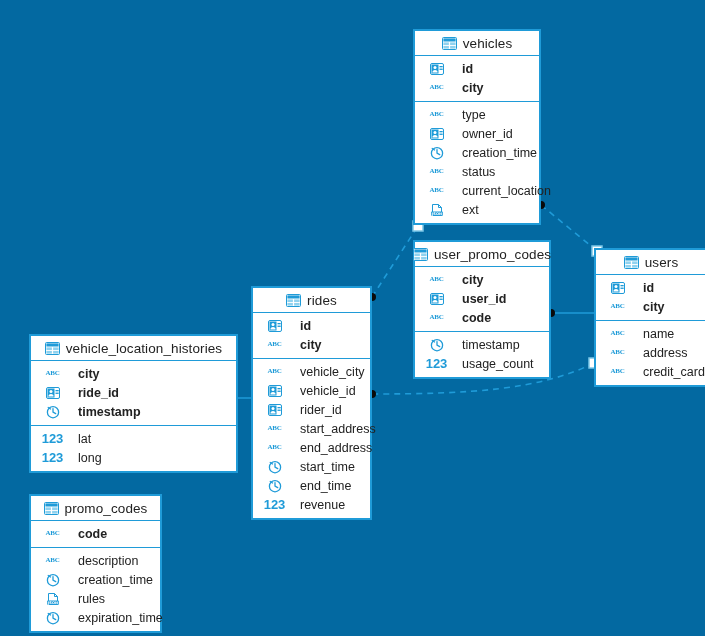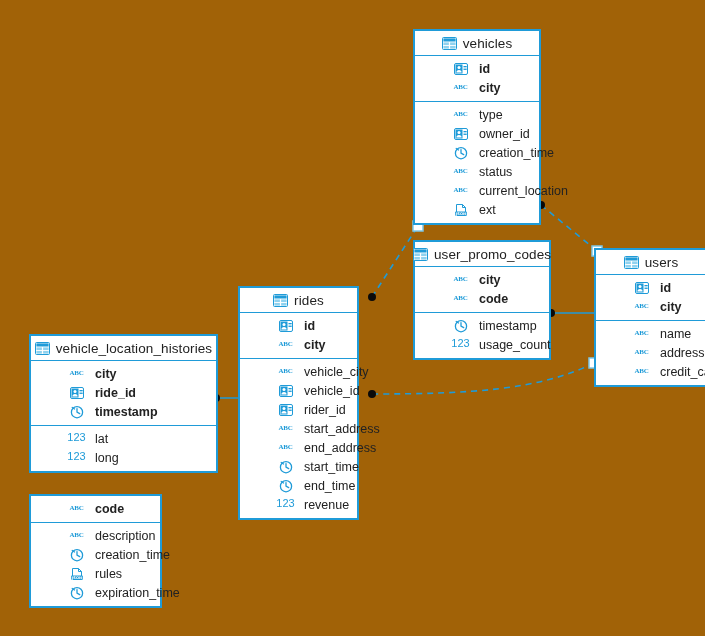--- a/index.html
+++ b/index.html
@@ -4,21 +4,21 @@
 <style>
   html, body {
     margin: 0;
     padding: 0;
     background: #ffffff;
   }
   #canvas {
     position: relative;
     width: 705px;
     height: 636px;
-    background: #a16207;
+    background: #0369a1;
     font-family: "Liberation Sans", sans-serif;
     overflow: hidden;
   }
 
   
   #edges {
     position: absolute;
     left: 0; top: 0;
     width: 705px;
     height: 636px;
@@ -52,26 +52,25 @@
   .field-group {
     padding: 3px 0 4px 0;
     box-sizing: border-box;
   }
   .field-group.pk {
     border-bottom: 1.5px solid #1f9bd8;
   }
   .field-row {
     display: flex;
     align-items: center;
-    gap: 11px;
+    gap: 18px;
     height: 19px;
-    padding-left: 6px;
+    padding-left: 14px;
     box-sizing: border-box;
     white-space: nowrap;
-    margin-left: 32px;
   }
   .field-name {
     font-size: 12.5px;
     color: #222222;
   }
   .field-row.key .field-name {
     font-weight: bold;
   }
 
   
@@ -87,22 +86,22 @@
   .icon-abc {
     font-family: Liberation Serif, serif;
     font-size: 7.5px;
     font-weight: bold;
     color: #1f9bd8;
     letter-spacing: -0.2px;
     line-height: 1;
   }
   .icon-123 {
     font-family: "Liberation Sans", sans-serif;
-    font-size: 11px;
-    font-weight: normal;
+    font-size: 13px;
+    font-weight: bold;
     color: #1f9bd8;
     line-height: 1;
   }
 </style>
 </head>
 <body>
 
 <div id="canvas">
 
   <svg id="edges" viewBox="0 0 705 636" xmlns="http://www.w3.org/2000/svg">
@@ -226,20 +225,33 @@
           </svg>
         </span>
         <span class="table-title">user_promo_codes</span>
       </div>
       <div class="field-group pk">
         <div class="field-row key">
           <span class="icon icon-abc" style="font-size: 7px;">ABC</span>
           <span class="field-name">city</span>
         </div>
         <div class="field-row key">
+          <span class="icon">
+            <svg width="14" height="12" viewBox="0 0 14 12">
+              <rect x="0.5" y="0.5" width="13" height="11" rx="1.5" fill="#ffffff" stroke="#1f9bd8" stroke-width="1"></rect>
+              <rect x="1.5" y="1.5" width="7" height="9" fill="#1f9bd8"></rect>
+              <circle cx="5" cy="4.4" r="1.5" fill="#ffffff"></circle>
+              <path d="M2.4 9.6 a2.6 2.6 0 0 1 5.2 0 z" fill="#ffffff"></path>
+              <rect x="9.5" y="3" width="3.2" height="1.3" fill="#1f9bd8"></rect>
+              <rect x="9.5" y="5.6" width="3.2" height="1.3" fill="#1f9bd8"></rect>
+            </svg>
+          </span>
+          <span class="field-name">user_id</span>
+        </div>
+        <div class="field-row key">
           <span class="icon icon-abc" style="font-size: 7px;">ABC</span>
           <span class="field-name">code</span>
         </div>
       </div>
       <div class="field-group">
         <div class="field-row">
           <span class="icon">
             <svg width="14" height="14" viewBox="0 0 14 14">
               <circle cx="7" cy="7.2" r="5.6" fill="#ffffff" stroke="#1f9bd8" stroke-width="1.3"></circle>
               <path d="M7 3.6 L7 7.2 L9.7 8.6" fill="none" stroke="#1f9bd8" stroke-width="1.3" stroke-linecap="round"></path>
@@ -295,21 +307,21 @@
         <div class="field-row">
           <span class="icon icon-abc" style="font-size: 7px;">ABC</span>
           <span class="field-name">address</span>
         </div>
         <div class="field-row">
           <span class="icon icon-abc" style="font-size: 7px;">ABC</span>
           <span class="field-name">credit_card</span>
         </div>
       </div>
     </div>
-    <div class="table-card" style="left: 238px; top: 286px; width: 121px;">
+    <div class="table-card" style="left: 251px; top: 286px; width: 121px;">
       <div class="table-header">
         <span class="icon">
           <svg width="15" height="13" viewBox="0 0 15 13">
             <rect x="0.5" y="0.5" width="14" height="12" rx="1" fill="#ffffff" stroke="#1f9bd8" stroke-width="1"></rect>
             <rect x="1.4" y="1.4" width="12.2" height="3.1" fill="#1f9bd8"></rect>
             <rect x="1.4" y="5.4" width="5.5" height="2.7" fill="#8fd2ef"></rect>
             <rect x="8.1" y="5.4" width="5.5" height="2.7" fill="#8fd2ef"></rect>
             <rect x="1.4" y="9.0" width="5.5" height="2.6" fill="#8fd2ef"></rect>
             <rect x="8.1" y="9.0" width="5.5" height="2.6" fill="#8fd2ef"></rect>
           </svg>
@@ -393,21 +405,21 @@
             </svg>
           </span>
           <span class="field-name">end_time</span>
         </div>
         <div class="field-row">
           <span class="icon icon-123" style="align-items: flex-start; padding-top: 2px;">123</span>
           <span class="field-name">revenue</span>
         </div>
       </div>
     </div>
-    <div class="table-card" style="left: 29px; top: 334px; width: 189px;">
+    <div class="table-card" style="left: 29px; top: 334px; width: 209px;">
       <div class="table-header">
         <span class="icon">
           <svg width="15" height="13" viewBox="0 0 15 13">
             <rect x="0.5" y="0.5" width="14" height="12" rx="1" fill="#ffffff" stroke="#1f9bd8" stroke-width="1"></rect>
             <rect x="1.4" y="1.4" width="12.2" height="3.1" fill="#1f9bd8"></rect>
             <rect x="1.4" y="5.4" width="5.5" height="2.7" fill="#8fd2ef"></rect>
             <rect x="8.1" y="5.4" width="5.5" height="2.7" fill="#8fd2ef"></rect>
             <rect x="1.4" y="9.0" width="5.5" height="2.6" fill="#8fd2ef"></rect>
             <rect x="8.1" y="9.0" width="5.5" height="2.6" fill="#8fd2ef"></rect>
           </svg>
@@ -448,20 +460,33 @@
           <span class="icon icon-123" style="align-items: flex-start; padding-top: 2px;">123</span>
           <span class="field-name">lat</span>
         </div>
         <div class="field-row">
           <span class="icon icon-123" style="align-items: flex-start; padding-top: 2px;">123</span>
           <span class="field-name">long</span>
         </div>
       </div>
     </div>
     <div class="table-card" style="left: 29px; top: 494px; width: 133px;">
+      <div class="table-header">
+        <span class="icon">
+          <svg width="15" height="13" viewBox="0 0 15 13">
+            <rect x="0.5" y="0.5" width="14" height="12" rx="1" fill="#ffffff" stroke="#1f9bd8" stroke-width="1"></rect>
+            <rect x="1.4" y="1.4" width="12.2" height="3.1" fill="#1f9bd8"></rect>
+            <rect x="1.4" y="5.4" width="5.5" height="2.7" fill="#8fd2ef"></rect>
+            <rect x="8.1" y="5.4" width="5.5" height="2.7" fill="#8fd2ef"></rect>
+            <rect x="1.4" y="9.0" width="5.5" height="2.6" fill="#8fd2ef"></rect>
+            <rect x="8.1" y="9.0" width="5.5" height="2.6" fill="#8fd2ef"></rect>
+          </svg>
+        </span>
+        <span class="table-title">promo_codes</span>
+      </div>
       <div class="field-group pk">
         <div class="field-row key">
           <span class="icon icon-abc" style="font-size: 7px;">ABC</span>
           <span class="field-name">code</span>
         </div>
       </div>
       <div class="field-group">
         <div class="field-row">
           <span class="icon icon-abc" style="font-size: 7px;">ABC</span>
           <span class="field-name">description</span>

